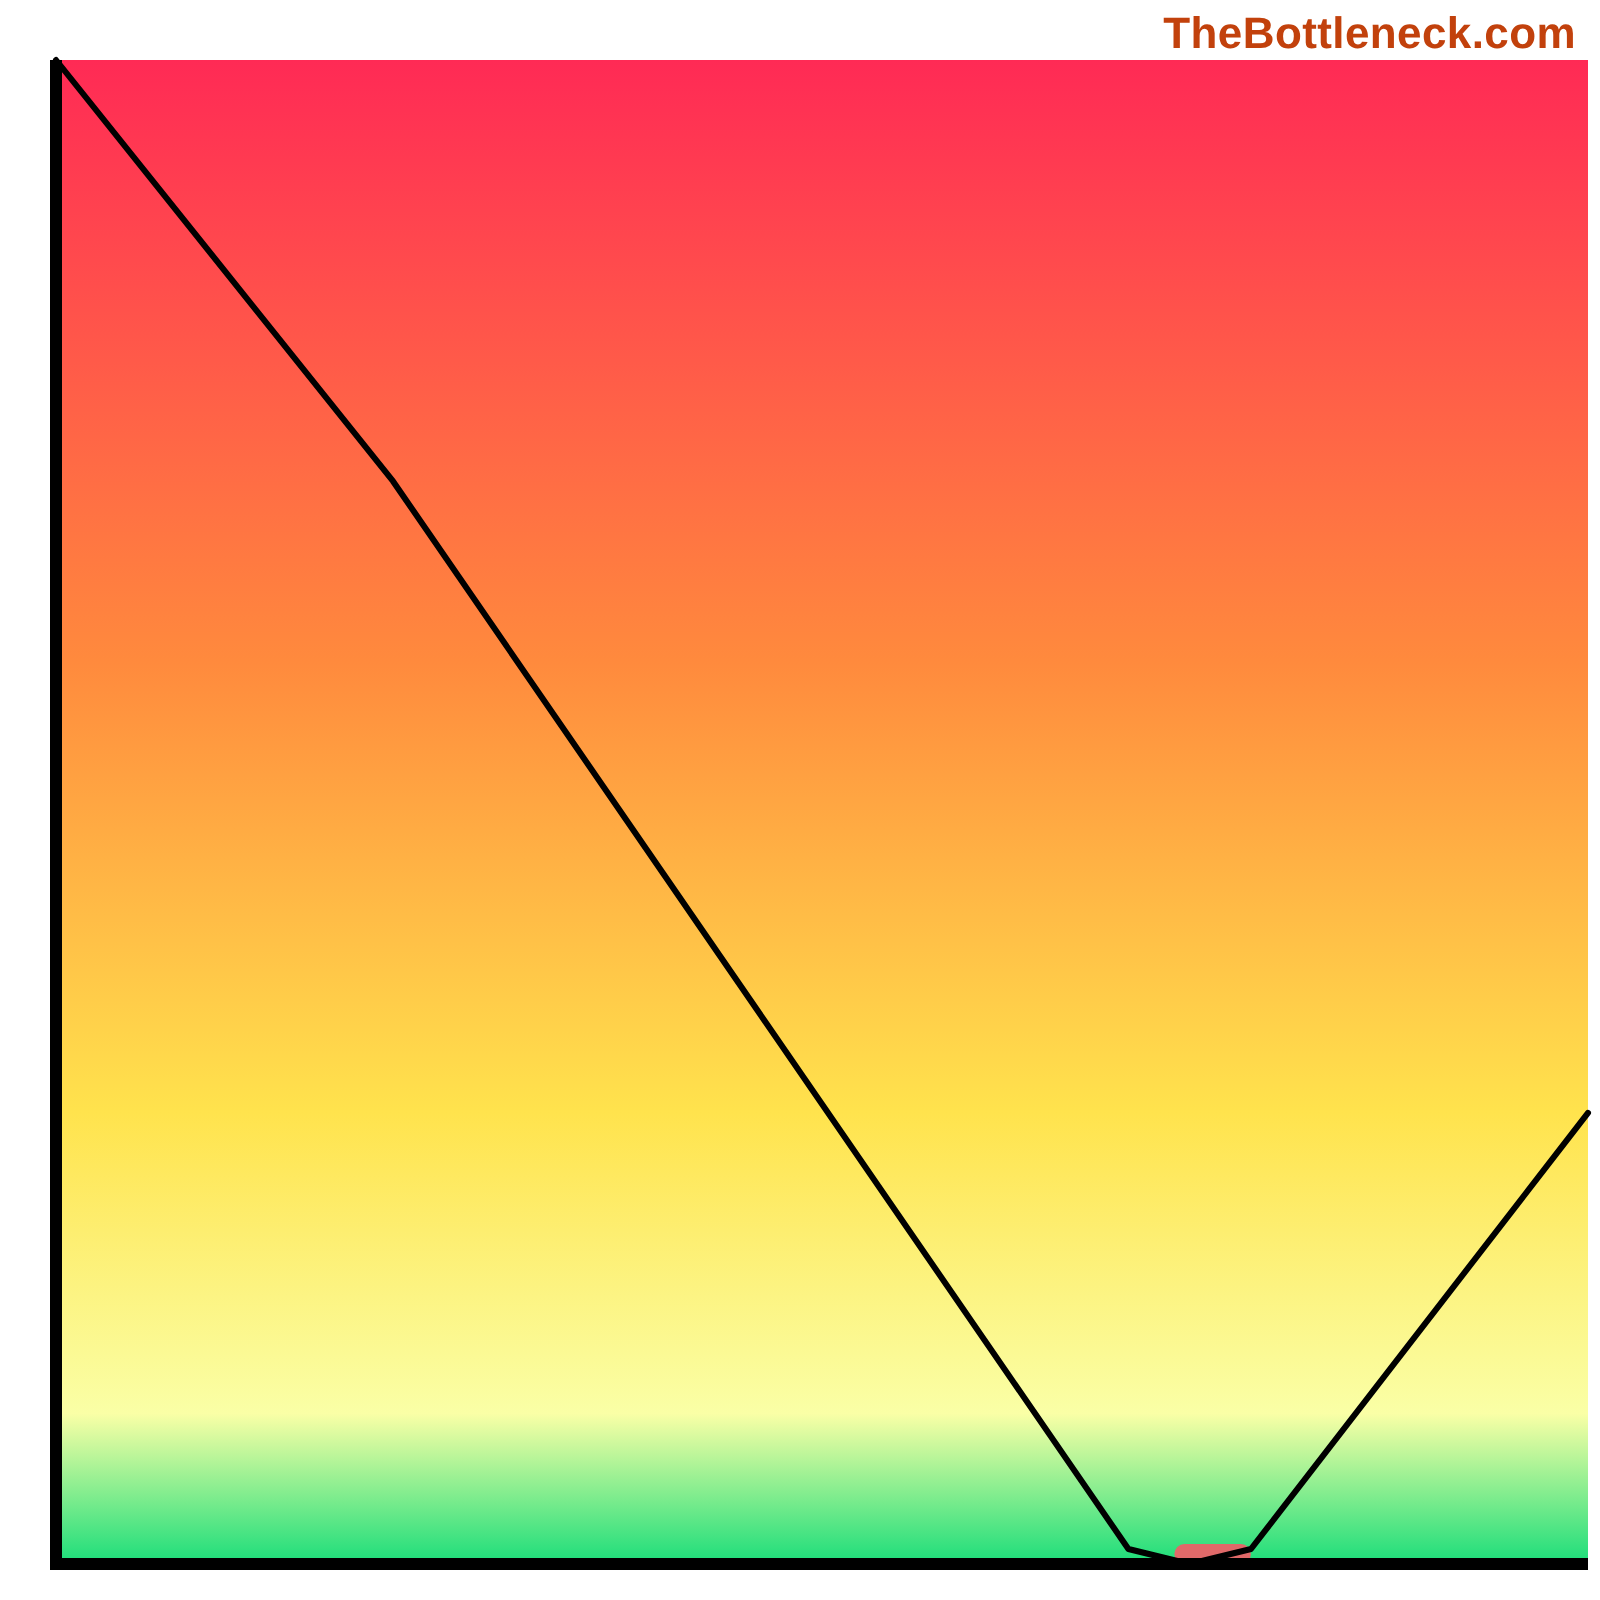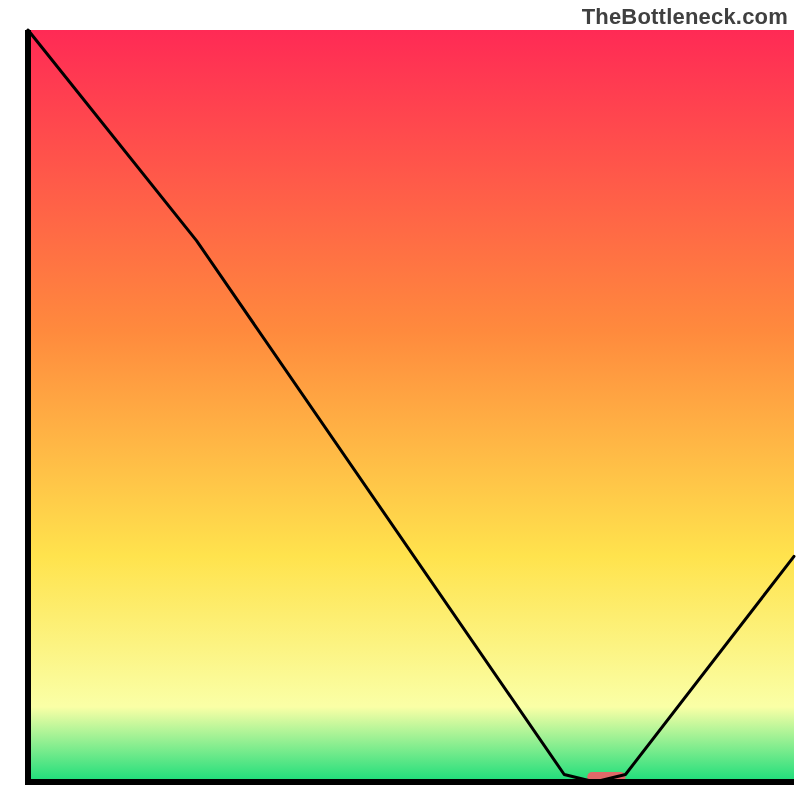--- a/index.html
+++ b/index.html
@@ -14,21 +14,21 @@
     position: relative;
     width: 800px;
     height: 800px;
   }
   .watermark {
     position: absolute;
     top: 4px;
     right: 12px;
     font-size: 22px;
     font-weight: 600;
-    color: #404040;
+    color: #c2410c;
     letter-spacing: 0.2px;
   }
   svg {
     display: block;
   }
 </style>
 </head>
 <body>
 <div class="container">
 

